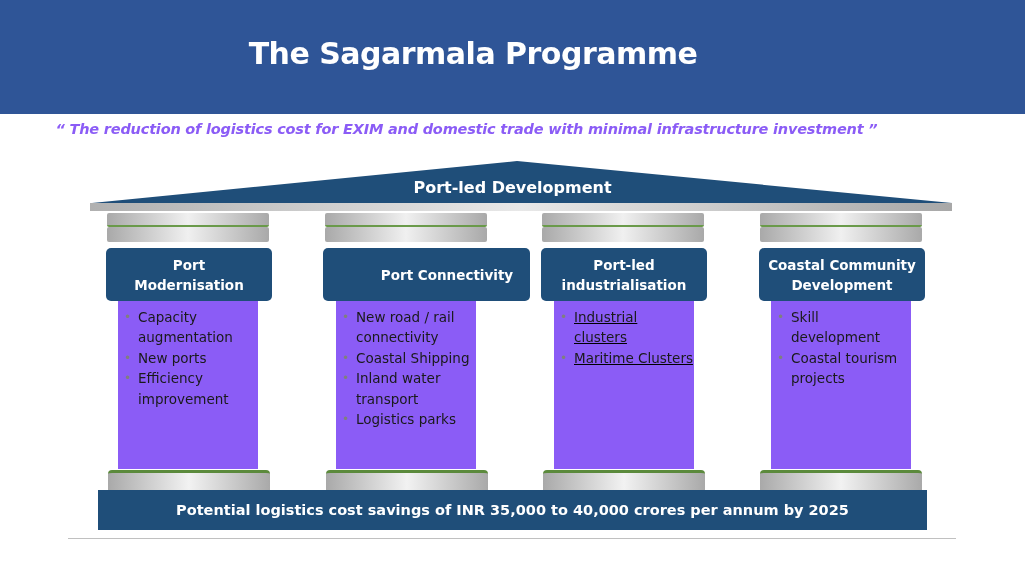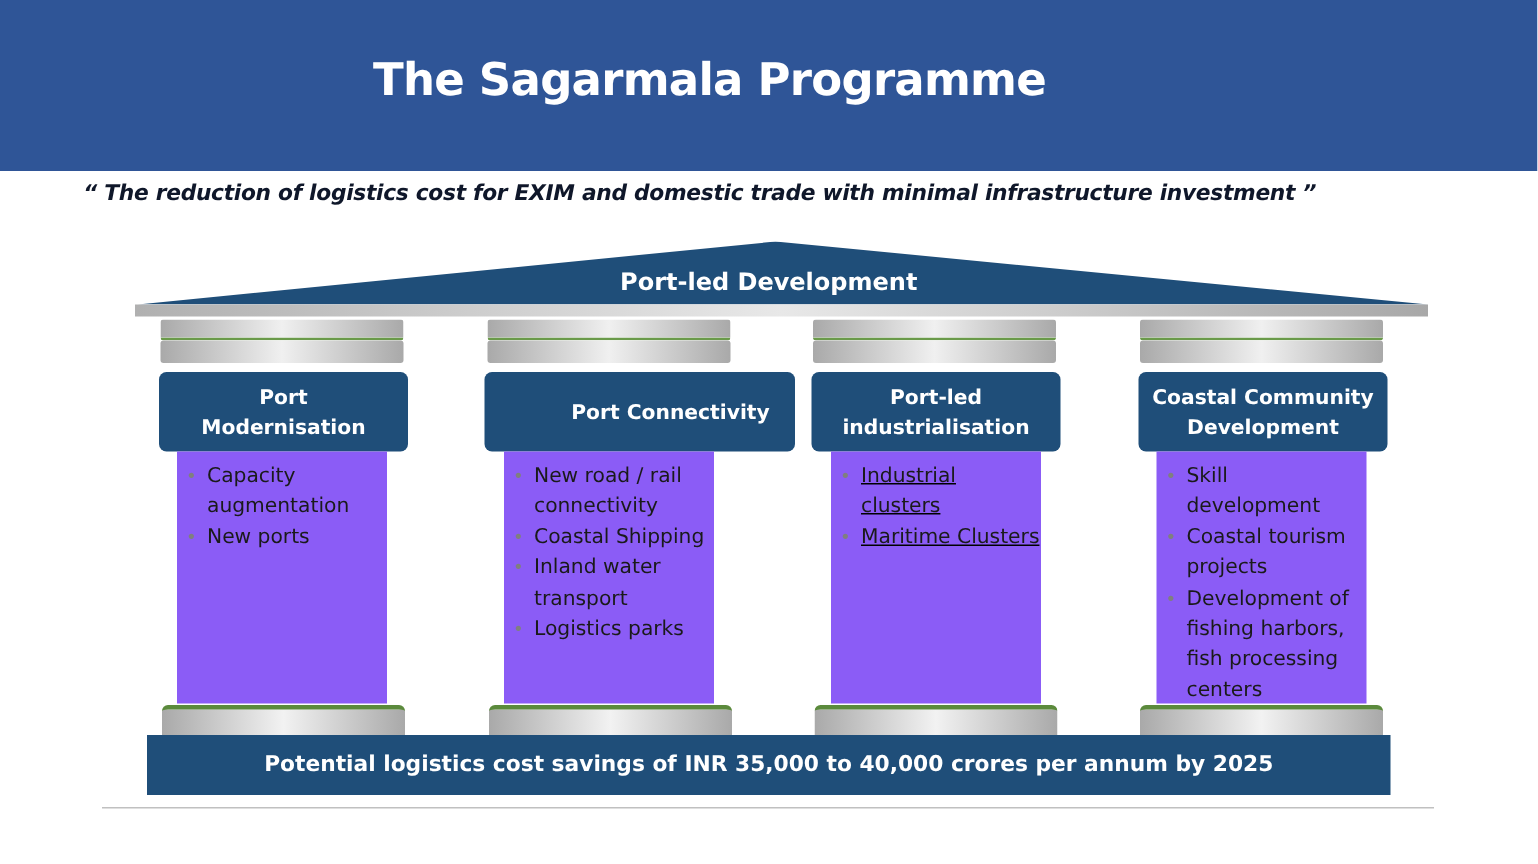--- a/index.html
+++ b/index.html
@@ -1,21 +1,21 @@
 <!DOCTYPE html>
 <html><head>
 <meta charset="utf-8">
 <style>
   html, body { margin:0; padding:0; }
   body { width:1025px; height:576px; background:#ffffff; position:relative; overflow:hidden;
          font-family:"Liberation Sans", sans-serif; }
   .header { position:absolute; left:0; top:0; width:1025px; height:114px; background:#2f5597; }
   .header-title { position:absolute; left:0; top:36px; width:946px; text-align:center; color:#ffffff;
                   font-family:"DejaVu Sans", sans-serif; font-weight:bold; font-size:30px; letter-spacing:-0.5px; }
-  .tagline { position:absolute; left:0; top:121px; width:933px; text-align:center; color:#0f172a;
+  .tagline { position:absolute; left:0; top:121px; width:933px; text-align:center; color:#8b5cf6;
              font-family:"DejaVu Sans", sans-serif; font-weight:bold; font-style:italic; font-size:14.5px; letter-spacing:-0.2px; }
   .roof { position:absolute; left:92px; top:161px; width:860px; height:42px; }
   .roof-label { position:absolute; left:0; top:178px; width:1025px; text-align:center; color:#ffffff;
                 font-family:"DejaVu Sans", sans-serif; font-weight:bold; font-size:16px; }
   .beam { position:absolute; left:90px; top:203px; width:862px; height:8px;
           background:linear-gradient(to right,#b0b0b0,#e8e8e8 50%,#a8a8a8); }
   .capital { position:absolute; height:12px; border-radius:2px;
              background:linear-gradient(to right,#a9a9a9,#f0f0f0 50%,#a9a9a9); }
   .capital.g { border-bottom:2px solid #6a9a4a; }
   .col-head { position:absolute; top:248px; width:166px; height:53px; background:#1f4e79; border-radius:5px;
@@ -51,20 +51,21 @@
   <div class="capital g" style="left:107px;top:213px;width:162px;"></div>
   <div class="capital" style="left:107px;top:227px;width:162px;height:15px;"></div>
   <div class="col-head" style="left:106px;">
     <span style="white-space:pre-line;">Port
 Modernisation</span>
   </div>
   <div class="shaft" style="left:118px;">
     <ul>
       <li>Capacity augmentation</li>
       <li>New ports</li>
+      <li>Efficiency improvement</li>
     </ul>
   </div>
   <div class="base" style="left:108px;"></div>
 </div>
 
 <div>
   <div class="capital g" style="left:325px;top:213px;width:162px;"></div>
   <div class="capital" style="left:325px;top:227px;width:162px;height:15px;"></div>
   <div class="col-head" style="left:323px;padding-left:41px;">
     <span style="white-space:pre-line;">Port Connectivity</span>
@@ -100,21 +101,20 @@
   <div class="capital g" style="left:760px;top:213px;width:162px;"></div>
   <div class="capital" style="left:760px;top:227px;width:162px;height:15px;"></div>
   <div class="col-head" style="left:759px;">
     <span style="white-space:pre-line;">Coastal Community
 Development</span>
   </div>
   <div class="shaft" style="left:771px;">
     <ul>
       <li>Skill development</li>
       <li>Coastal tourism projects</li>
-      <li>Development of fishing harbors, fish processing centers</li>
     </ul>
   </div>
   <div class="base" style="left:760px;"></div>
 </div>
 
 <div class="footer-band">
   <span>Potential logistics cost savings of INR 35,000 to 40,000 crores per annum by 2025</span>
 </div>
 <div class="rule"></div>
 

